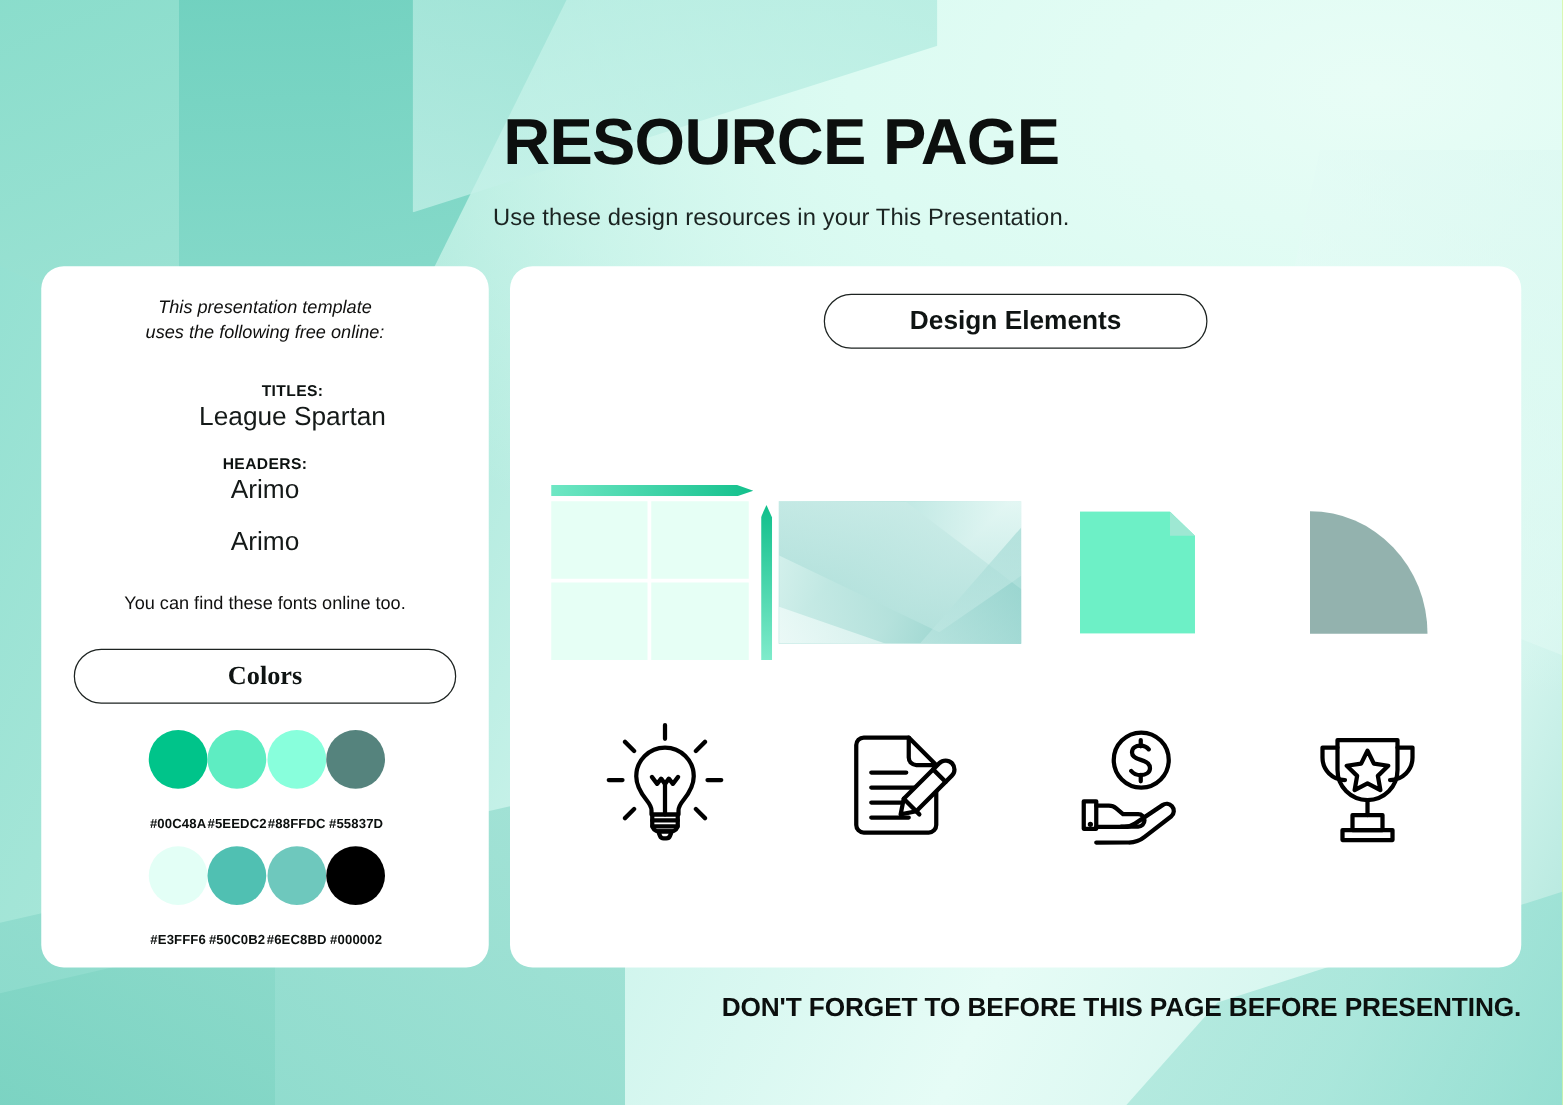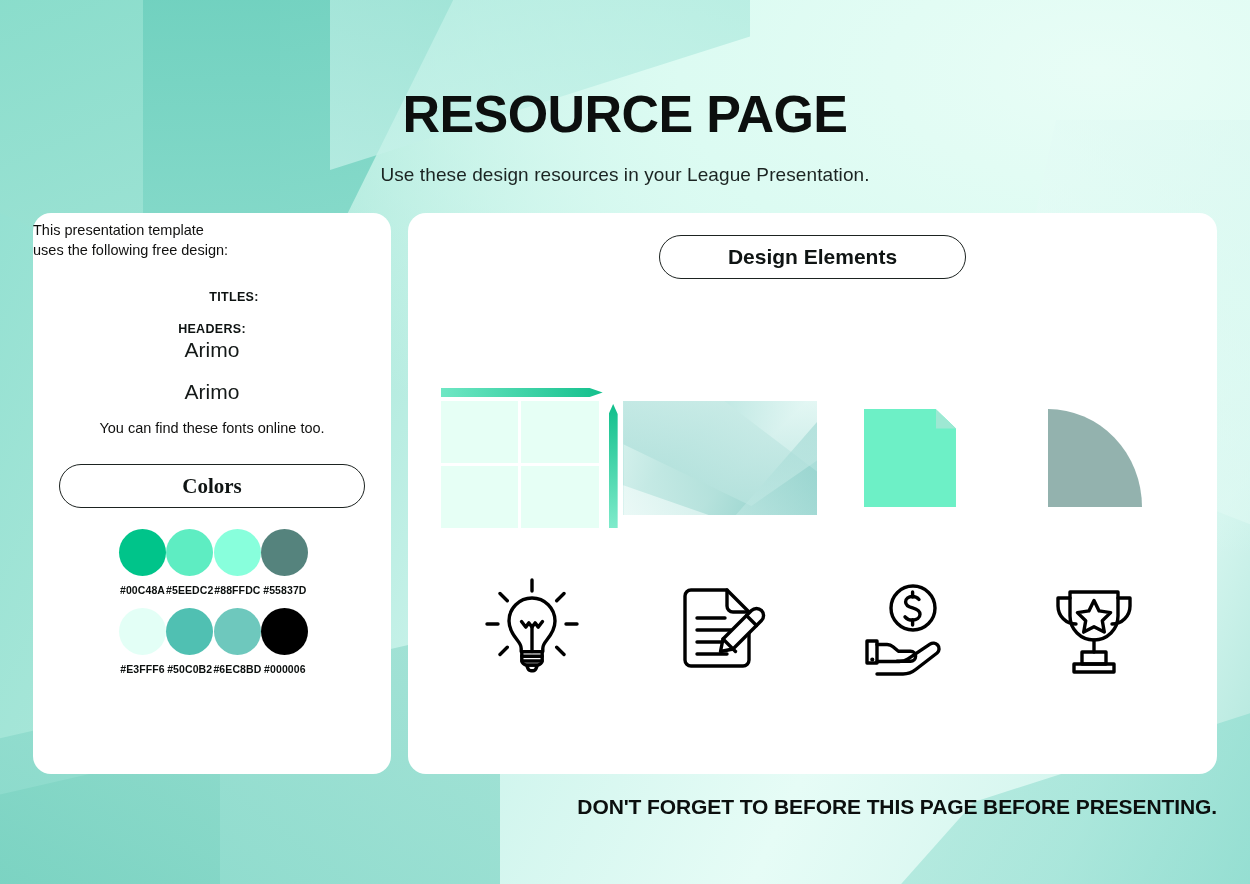--- a/index.html
+++ b/index.html
@@ -116,64 +116,66 @@
     font-size: 21px;
     font-weight: 700;
     color: #0f1413;
     background: #fff;
   }
   #fonts-pill { margin: 22px 26px 0 26px; }
   #colors-pill { margin: 0 26px; font-family: Liberation Serif, serif; }
 
   
   .fonts-intro {
-    margin-top: 8px;
+    margin-top: 24px;
+    text-align: center;
     font-size: 14.5px;
     line-height: 1.35;
     color: #10100f;
+    font-style: italic;
   }
   .font-group { text-align: center; }
   .fg-titles { margin-top: 30px; margin-left: 44px; }
   .fg-headers { margin-top: 18px; }
   .fg-body { margin-top: 18px; }
   .fg-label {
     font-size: 12.5px;
     font-weight: 700;
     letter-spacing: .3px;
     color: #0d1211;
   }
   .fg-value {
     margin-top: 2px;
     font-size: 21px;
     color: #141918;
     line-height: 1.15;
   }
   .fonts-outro {
-    margin-top: 16px;
+    margin-top: 28px;
     text-align: center;
     font-size: 14.5px;
     color: #10100f;
   }
 
   
   #colors-section { margin-top: 28px; }
   .swatch-grid {
     display: grid;
     grid-template-columns: repeat(4, 1fr);
     row-gap: 12px;
     margin: 21px 86px 0 86px;
   }
   .swatch { text-align: center; }
   .dot {
     width: 47px; height: 47px;
     border-radius: 50%;
     margin: 0 auto;
   }
   .hex {
-    margin-top: 8px;
+    margin-top: 22px;
     font-size: 10.5px;
     font-weight: 700;
     letter-spacing: .1px;
     color: #0b0f0e;
     white-space: nowrap;
   }
 
   
   #elements-pill { margin: 22px auto 0 auto; width: 307px; text-align: center; }
 
@@ -295,33 +297,34 @@
   <div class="facet f1"></div>
   <div class="facet f2"></div>
   <div class="facet f3"></div>
   <div class="facet f7"></div>
   <div class="facet f4"></div>
   <div class="facet f5"></div>
   <div class="facet f6"></div>
 
   <div class="header">
     <div class="title">RESOURCE PAGE</div>
-    <div class="subtitle">Use these design resources in your League Presentation.</div>
+    <div class="subtitle">Use these design resources in your This Presentation.</div>
   </div>
 
   <div class="panel" id="panel-fonts">
 
 
     <div class="fonts-intro">
       <div>This presentation template</div>
-      <div>uses the following free design:</div>
+      <div>uses the following free online:</div>
     </div>
 
     <div class="font-group fg-titles">
       <div class="fg-label">TITLES:</div>
+      <div class="fg-value">League Spartan</div>
     </div>
     <div class="font-group fg-headers">
       <div class="fg-label">HEADERS:</div>
       <div class="fg-value">Arimo</div>
     </div>
     <div class="font-group fg-body">
       <div class="fg-value">Arimo</div>
     </div>
 
     <div class="fonts-outro">You can find these fonts online too.</div>
@@ -352,21 +355,21 @@
           <div class="swatch">
             <div class="dot" style="background: rgb(80, 192, 178);"></div>
             <div class="hex">#50C0B2</div>
           </div>
           <div class="swatch">
             <div class="dot" style="background: rgb(110, 200, 189);"></div>
             <div class="hex">#6EC8BD</div>
           </div>
           <div class="swatch">
             <div class="dot" style="background: rgb(0, 0, 0);"></div>
-            <div class="hex">#000006</div>
+            <div class="hex">#000002</div>
           </div>
         </div>
     </div>
   </div>
 
   <div class="panel" id="panel-elements">
 
     <div class="pill" id="elements-pill">Design Elements</div>
 
     <div class="el-row" id="row-graphics">

